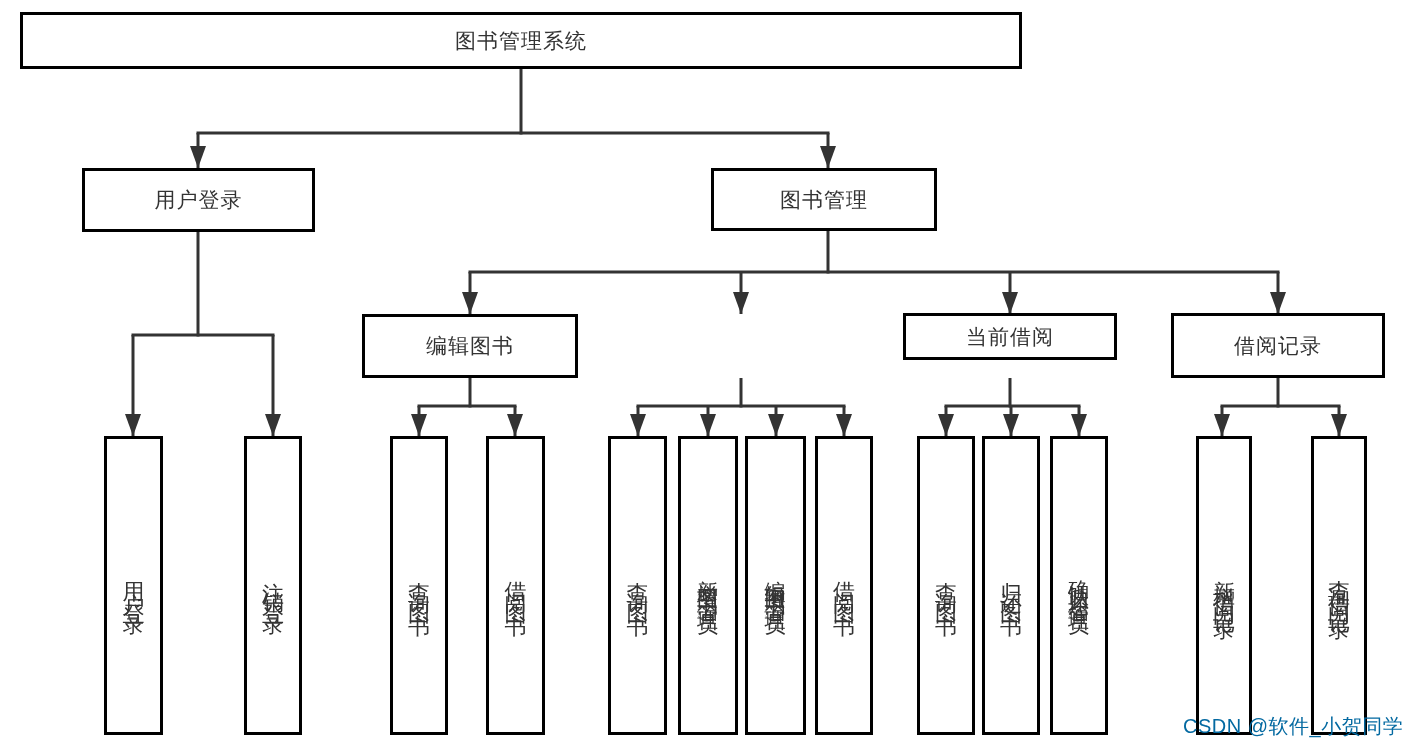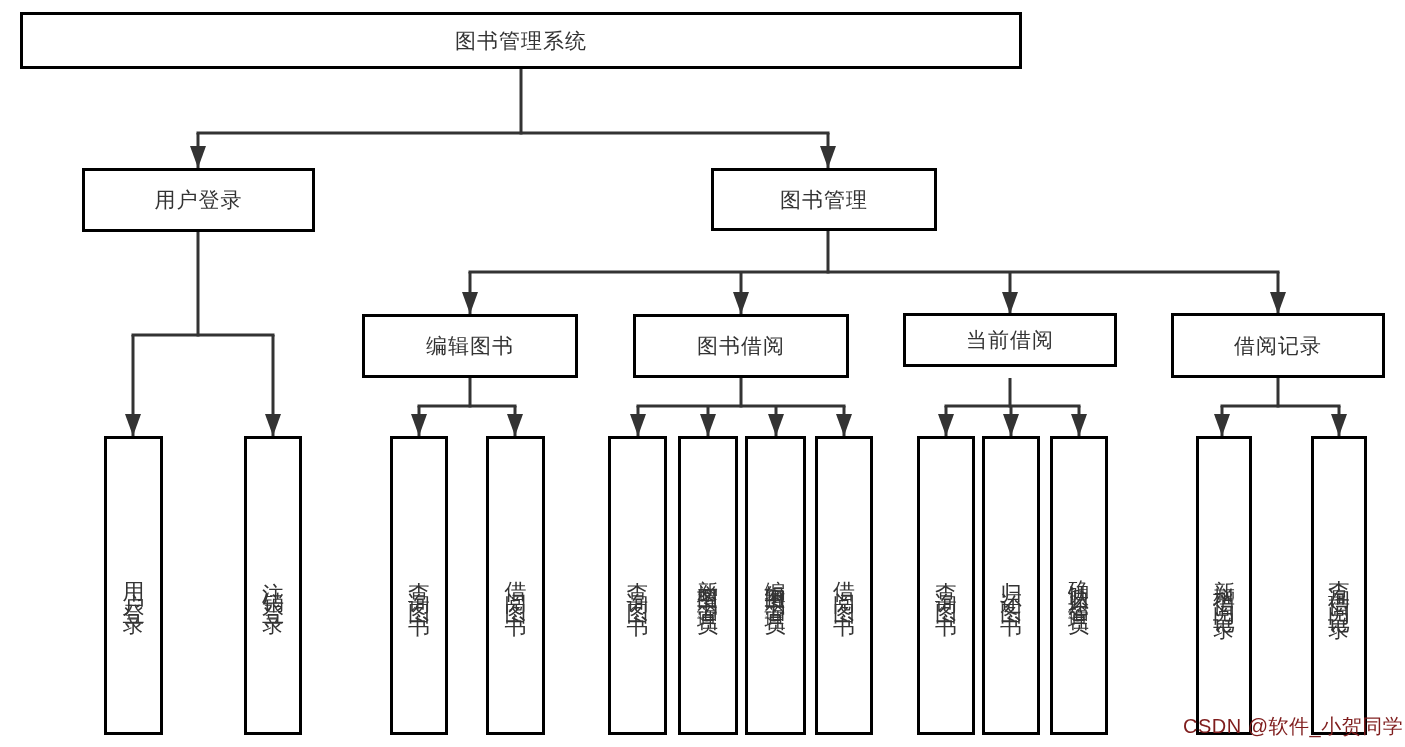--- a/index.html
+++ b/index.html
@@ -35,21 +35,21 @@
   }
   .box.v span.len4{letter-spacing:11px;}
   .box.v span.len6{letter-spacing:8px;}
   .box.v span.len9{letter-spacing:5px;font-size:21px;}
   .watermark{
     position:absolute;
     left:1183px;top:713px;
     z-index:3;
     font-size:20px;
     letter-spacing:0.5px;
-    color:#7f1d1d;
+    color:#0369a1;
     white-space:nowrap;
   }
 </style>
 </head>
 <body>
 
 <div class="canvas">
 
   <svg class="wires" width="1405" height="747" viewBox="0 0 1405 747" xmlns="http://www.w3.org/2000/svg">
     <defs>
@@ -108,24 +108,21 @@
   <div class="box h" style="left:82px;top:168px;width:233px;height:64px">
     <span>用户登录</span>
   </div>
   <div class="box h" style="left:711px;top:168px;width:226px;height:63px">
     <span>图书管理</span>
   </div>
 
   <div class="box h" style="left:362px;top:314px;width:216px;height:64px">
     <span>编辑图书</span>
   </div>
-  <div class="box h" style="left:633px;top:314px;width:216px;height:64px">
-    <span>图书借阅</span>
-  </div>
-  <div class="box h" style="left:903px;top:313px;width:214px;height:54px">
+  <div class="box h" style="left:903px;top:313px;width:214px;height:47px">
     <span>当前借阅</span>
   </div>
   <div class="box h" style="left:1171px;top:313px;width:214px;height:65px">
     <span>借阅记录</span>
   </div>
 
   <div class="box v" style="left:104px;top:436px;width:59px;height:299px">
     <span class="len4">用户登录</span>
   </div>
   <div class="box v" style="left:244px;top:436px;width:58px;height:299px">

